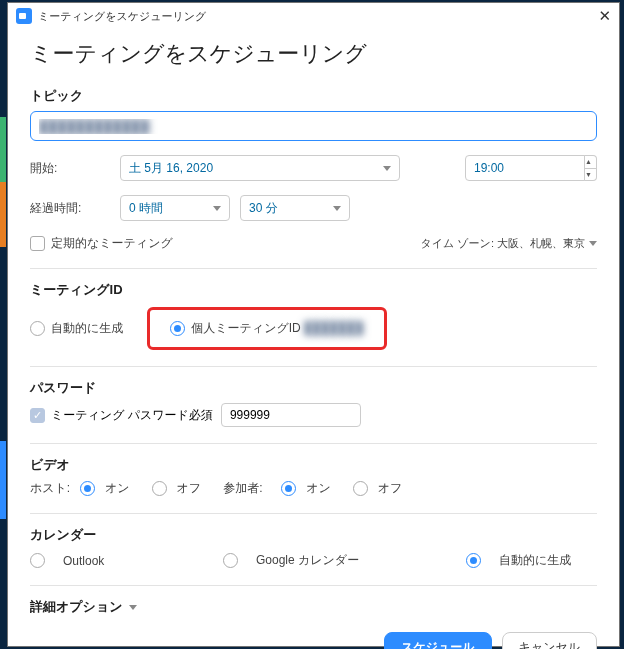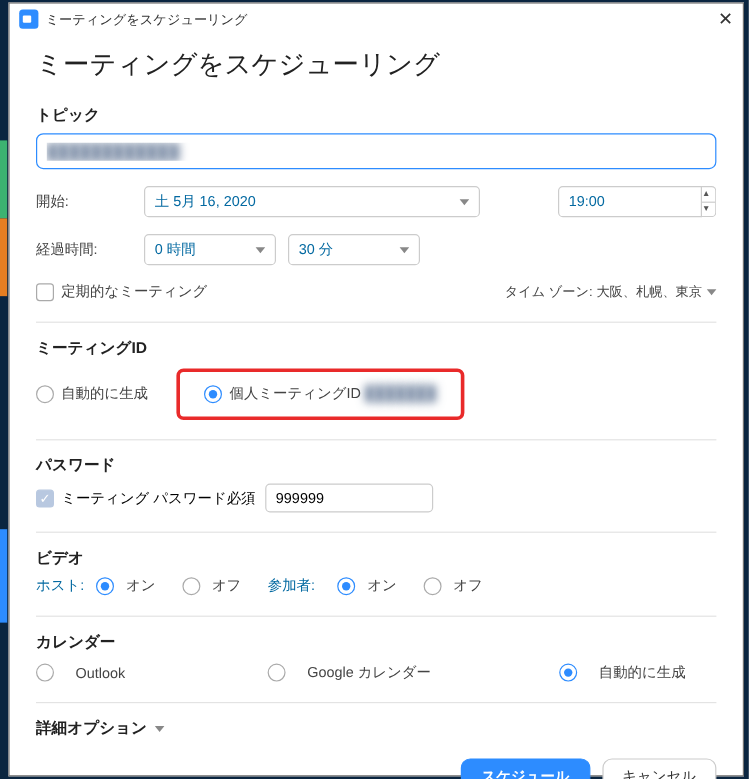--- a/index.html
+++ b/index.html
@@ -71,21 +71,21 @@
   .radio-group { display: flex; align-items: center; }
   .highlight-box {
     border: 3.5px solid #e92a2a; border-radius: 6px; padding: 10px 20px;
     display: flex; align-items: center; margin-left: 6px;
   }
   .pw-input {
     width: 140px; height: 24px; border: 1px solid #ccc; border-radius: 4px;
     padding: 0 8px; font-size: 12px; margin-left: 8px;
   }
   .video-row { display: flex; align-items: center; margin-top: 6px; gap: 4px; }
-  .vlabel { font-size: 12px; color: #0369a1; width: 46px; }
+  .vlabel { font-size: 12px; color: #404040; width: 46px; }
   .cal-row { display: flex; align-items: center; margin-top: 8px; gap: 12px; }
   .adv { display: flex; align-items: center; font-size: 13px; font-weight: bold; color: #222; }
   .footer { display: flex; justify-content: flex-end; gap: 10px; margin-top: 16px; }
   .btn {
     height: 30px; padding: 0 16px; border-radius: 8px; font-size: 12px;
     display: flex; align-items: center; justify-content: center; border: 1px solid #ccc;
     background: #fff; color: #333;
   }
   .btn.primary { background: #2d8cff; color: #fff; border-color: #2d8cff; font-weight: bold; }
   .blur { color: transparent; text-shadow: 0 0 7px rgba(100,120,150,0.8); user-select: none; }

